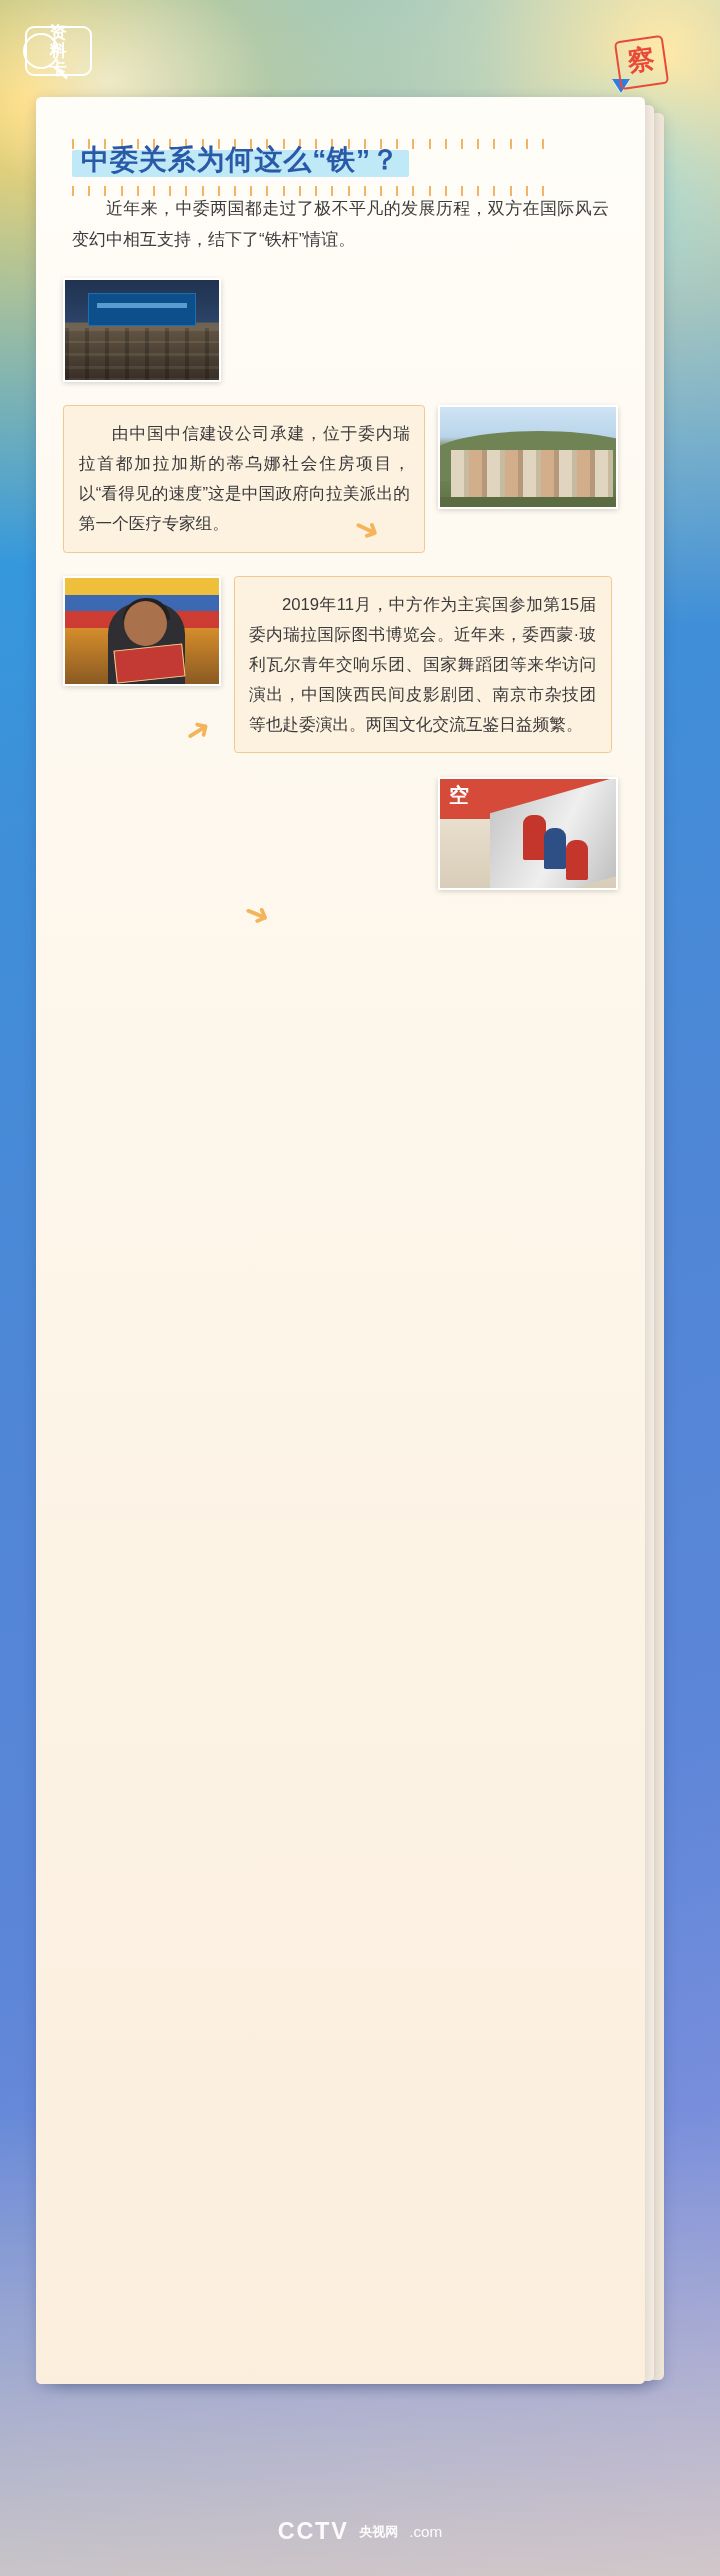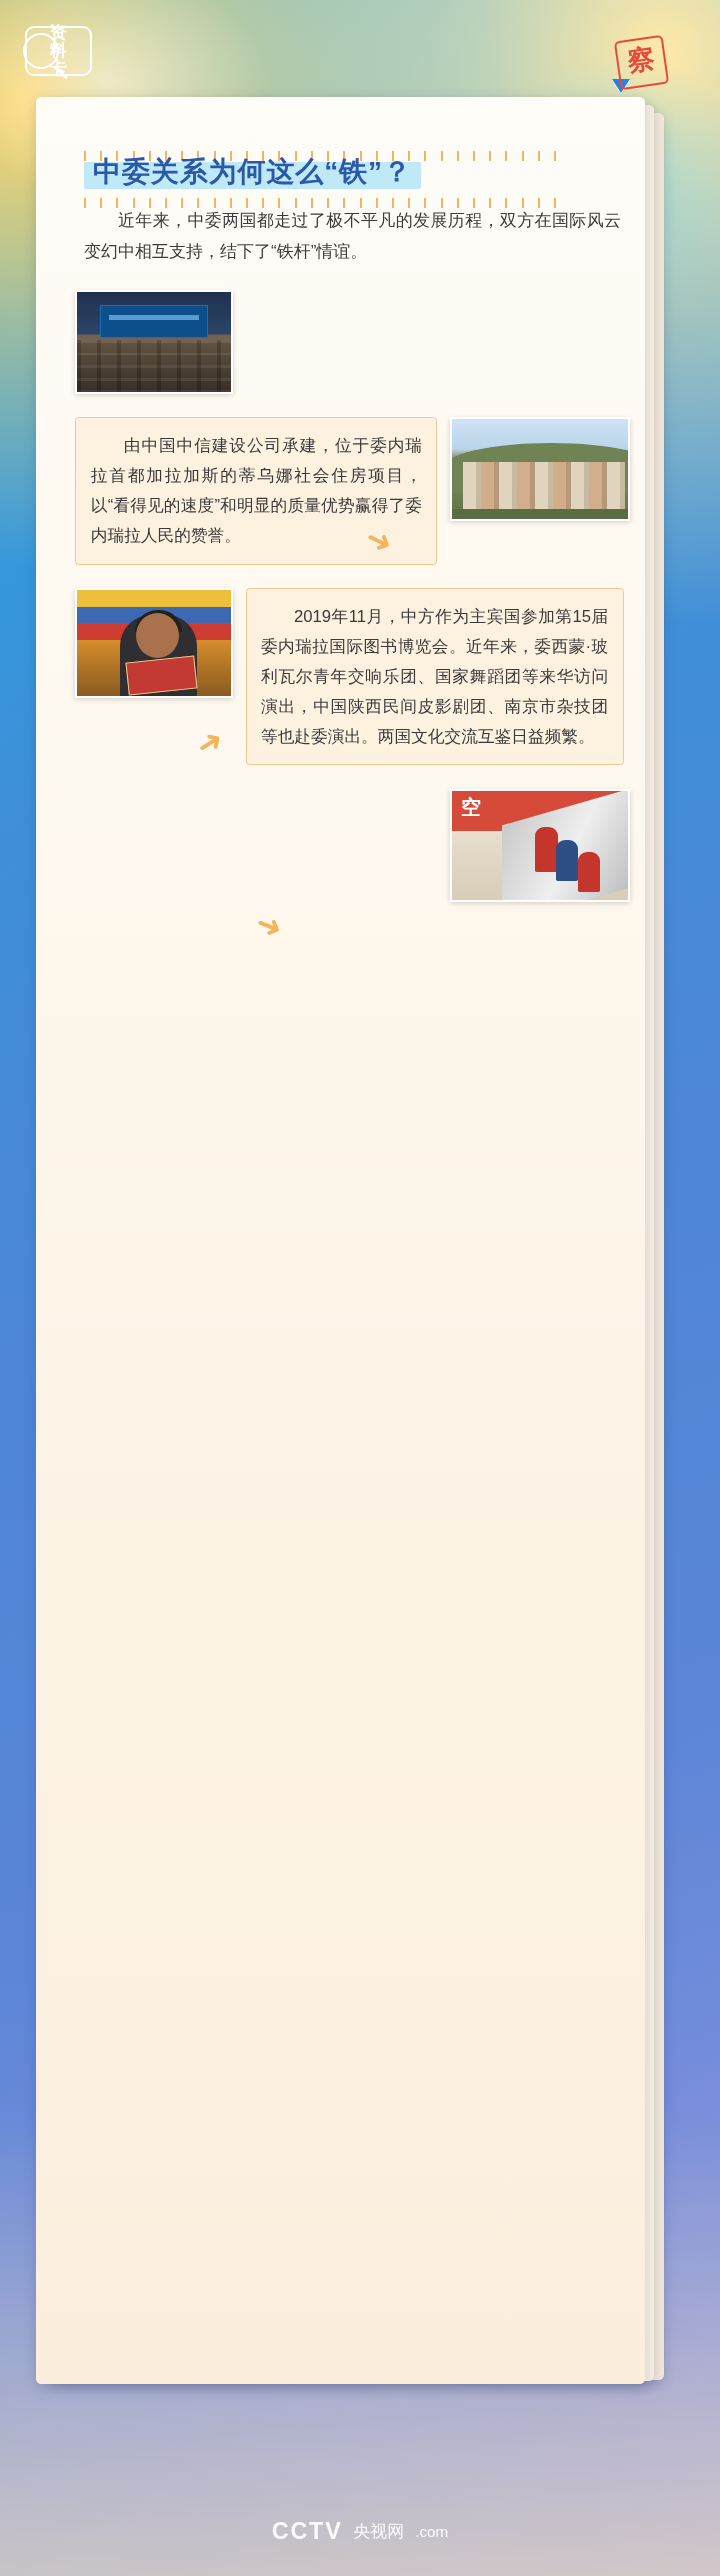--- a/index.html
+++ b/index.html
@@ -143,21 +143,21 @@
   }
   .sheet.back2 { left: 23.4px; top: 16px; width: 605px; height: 2267px; background:#f3e9da; }
   .sheet.back1 { left: 12.6px; top: 8px;  width: 605px; height: 2276px; background:#f8efe2; }
   .sheet.front { left: 0px;  top: 0px;  width: 609px; height: 2287px;
                  background: linear-gradient(to bottom, #fffdf8 0%, #fdf6ea 45%, #fbeedd 100%); }
 
   .content {
     position: absolute;
     left: 0; top: 0;
     width: 609px;
-    padding: 12px;
+    padding: 0;
   }
 
   
   .title-wrap {
     margin: 40px 0 0 0;
     padding: 0 36px;
     position: relative;
   }
   .title-band {
     position: relative;
@@ -298,23 +298,24 @@
   }
   .footer .cctv {
     color: #ffffff;
     font-size: 23.4px;
     font-weight: bold;
     letter-spacing: 1.8px;
     opacity: .95;
   }
   .footer .cn {
     color: #ffffff;
-    font-size: 17px;
+    font-size: 13px;
     opacity: .95;
     line-height: 18px;
+    font-weight: bold;
   }
   .footer .com { color:#ffffff; font-size: 15.3px; opacity:.95; }
 </style>
 </head>
 <body>
 
 <div class="page">
   <div class="glow-a"></div>
   <div class="glow-b"></div>
   <div class="glow-c"></div>
@@ -422,21 +423,21 @@
           <div class="arrow a1">➜</div>
         </div>
 
         <div class="block">
           <div class="row reverse">
             <div class="photo ph2">
               <div class="hill"></div>
               <div class="blocks"></div>
               <div class="road"></div>
             </div>
-            <div class="textbox" style="width:362px">由中国中信建设公司承建，位于委内瑞拉首都加拉加斯的蒂乌娜社会住房项目，以“看得见的速度”和明显的质量优势赢得了委内瑞拉人民的赞誉。</div>
+            <div class="textbox" style="width:362px">由中国中信建设公司承建，位于委内瑞拉首都加拉加斯的蒂乌娜社会住房项目，以“看得见的速度”这是中国政府向拉美派出的第一个医疗专家组。</div>
           </div>
           <div class="arrow a2">➜</div>
         </div>
 
         <div class="block">
           <div class="row">
             <div class="photo ph3">
               <div class="flagwall"></div>
               <div class="person"></div>
               <div class="hair"></div>

